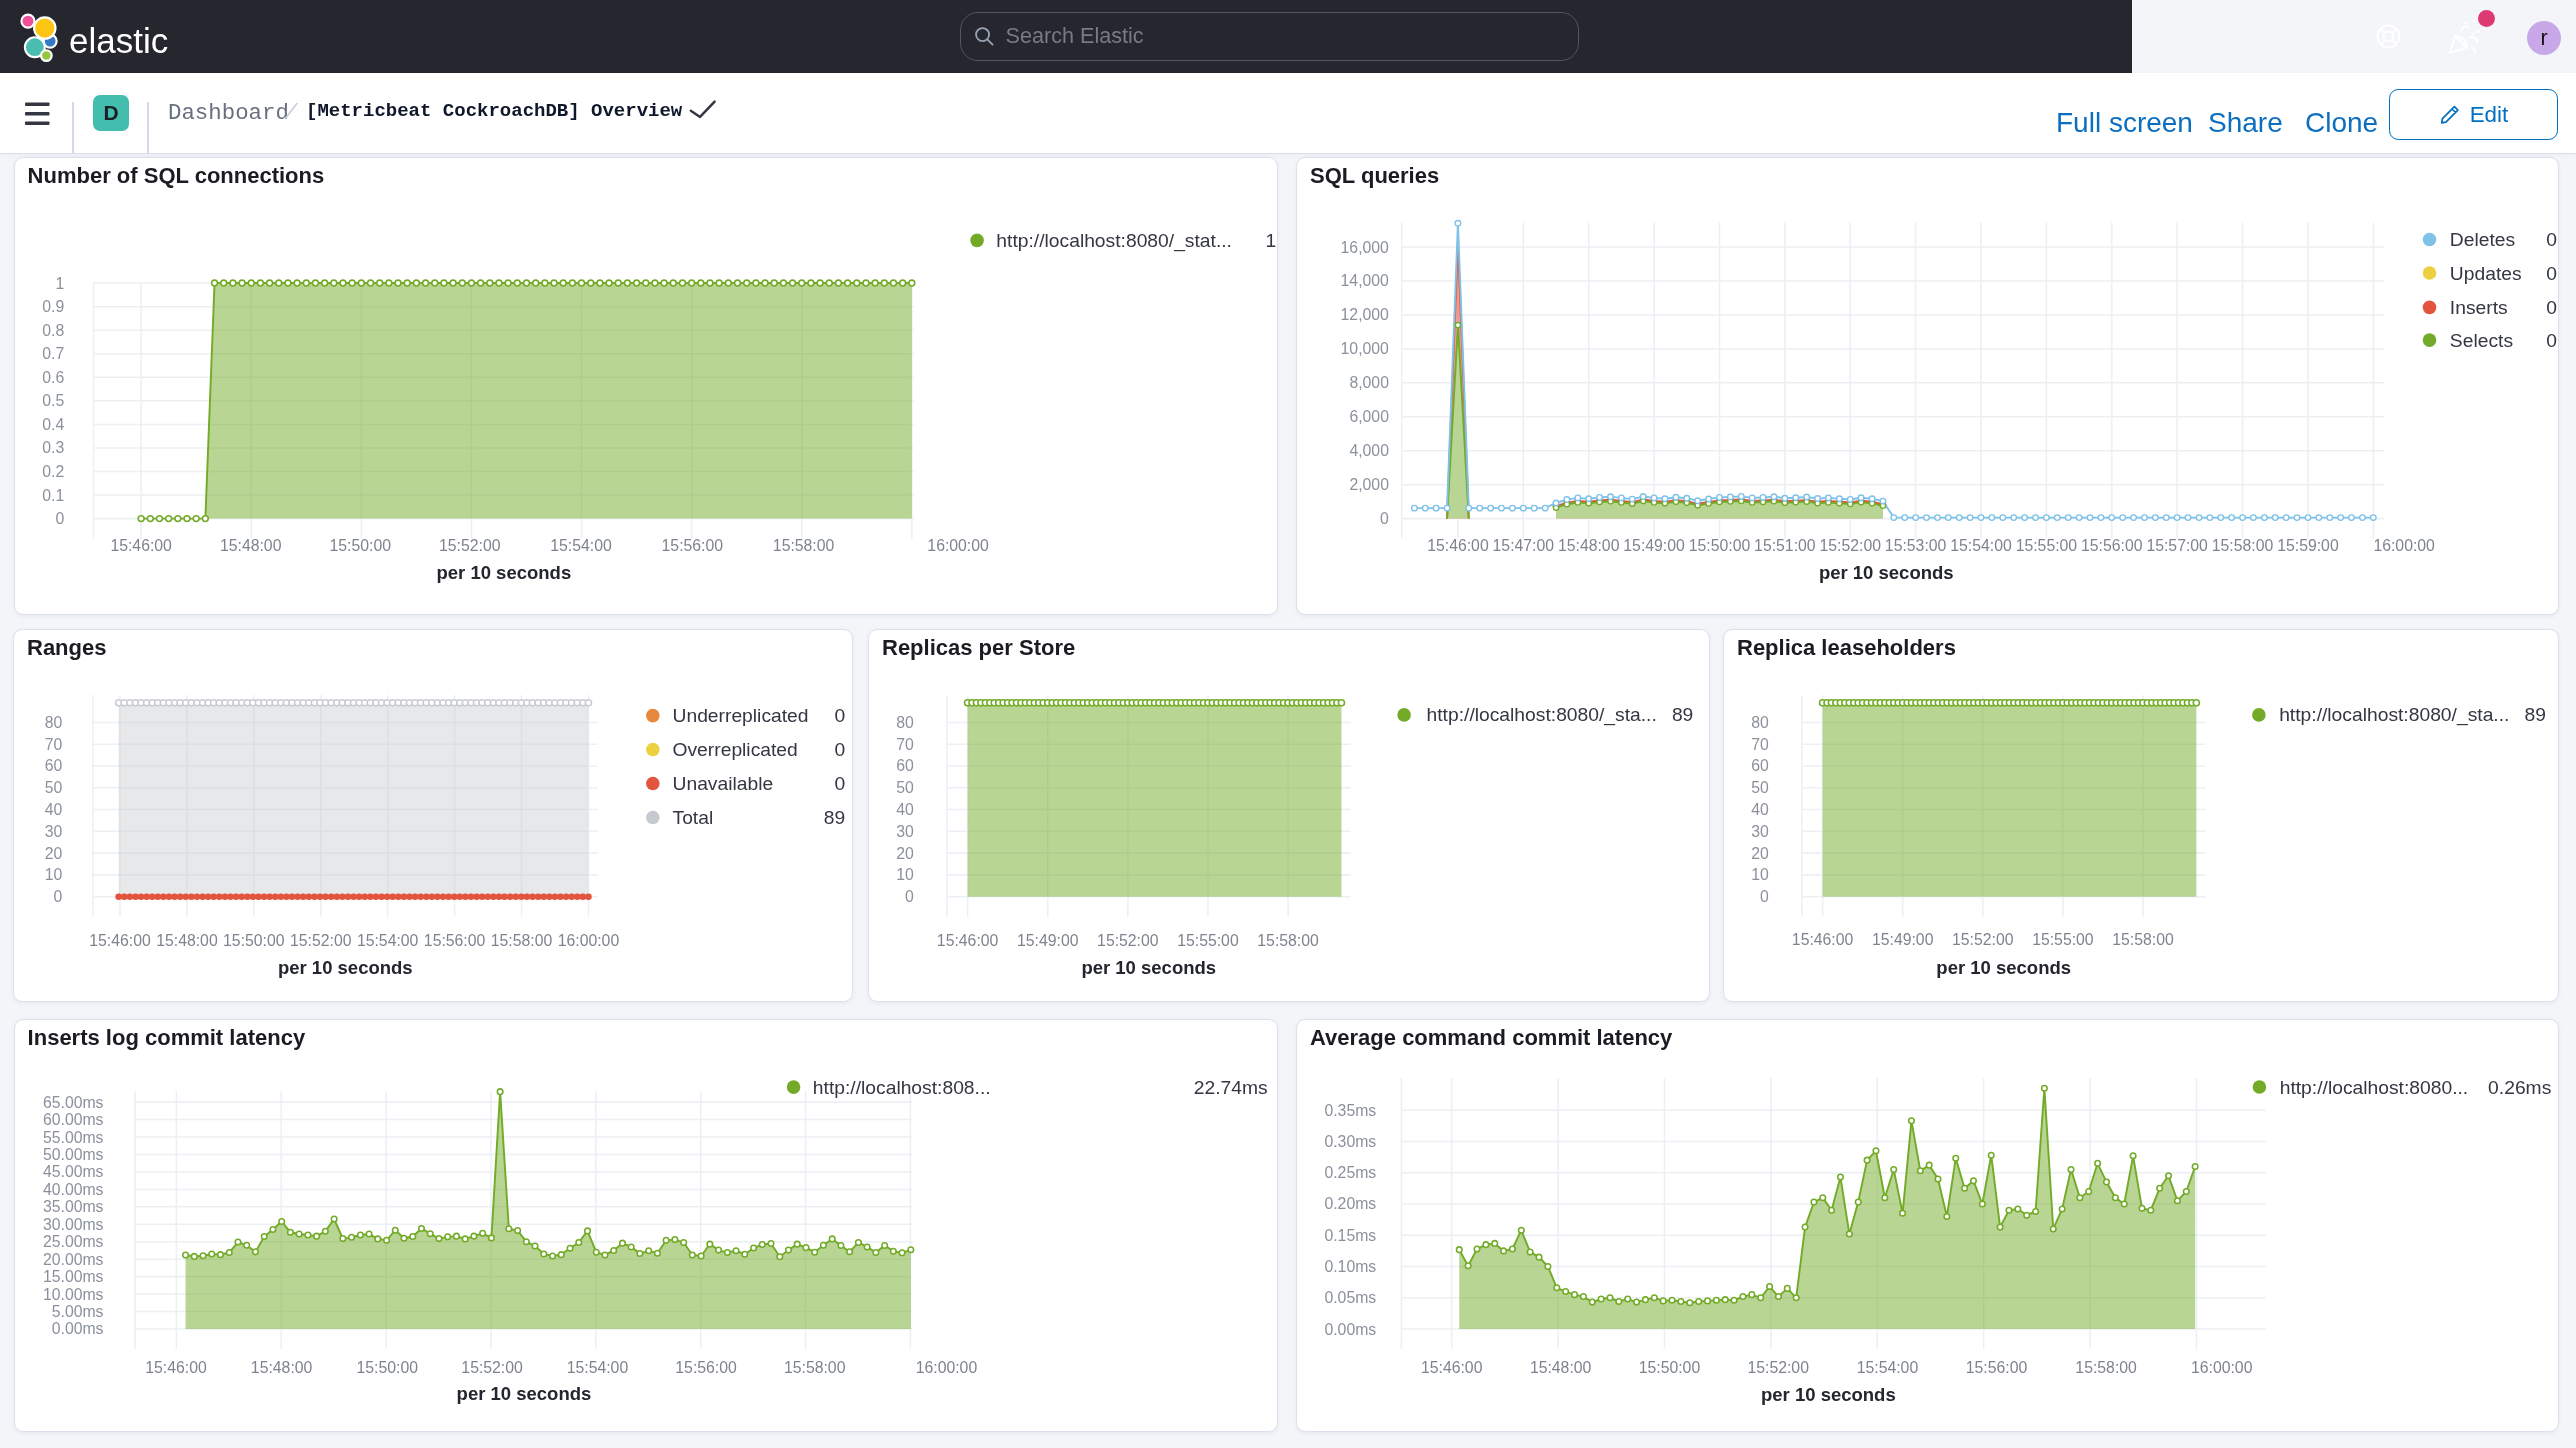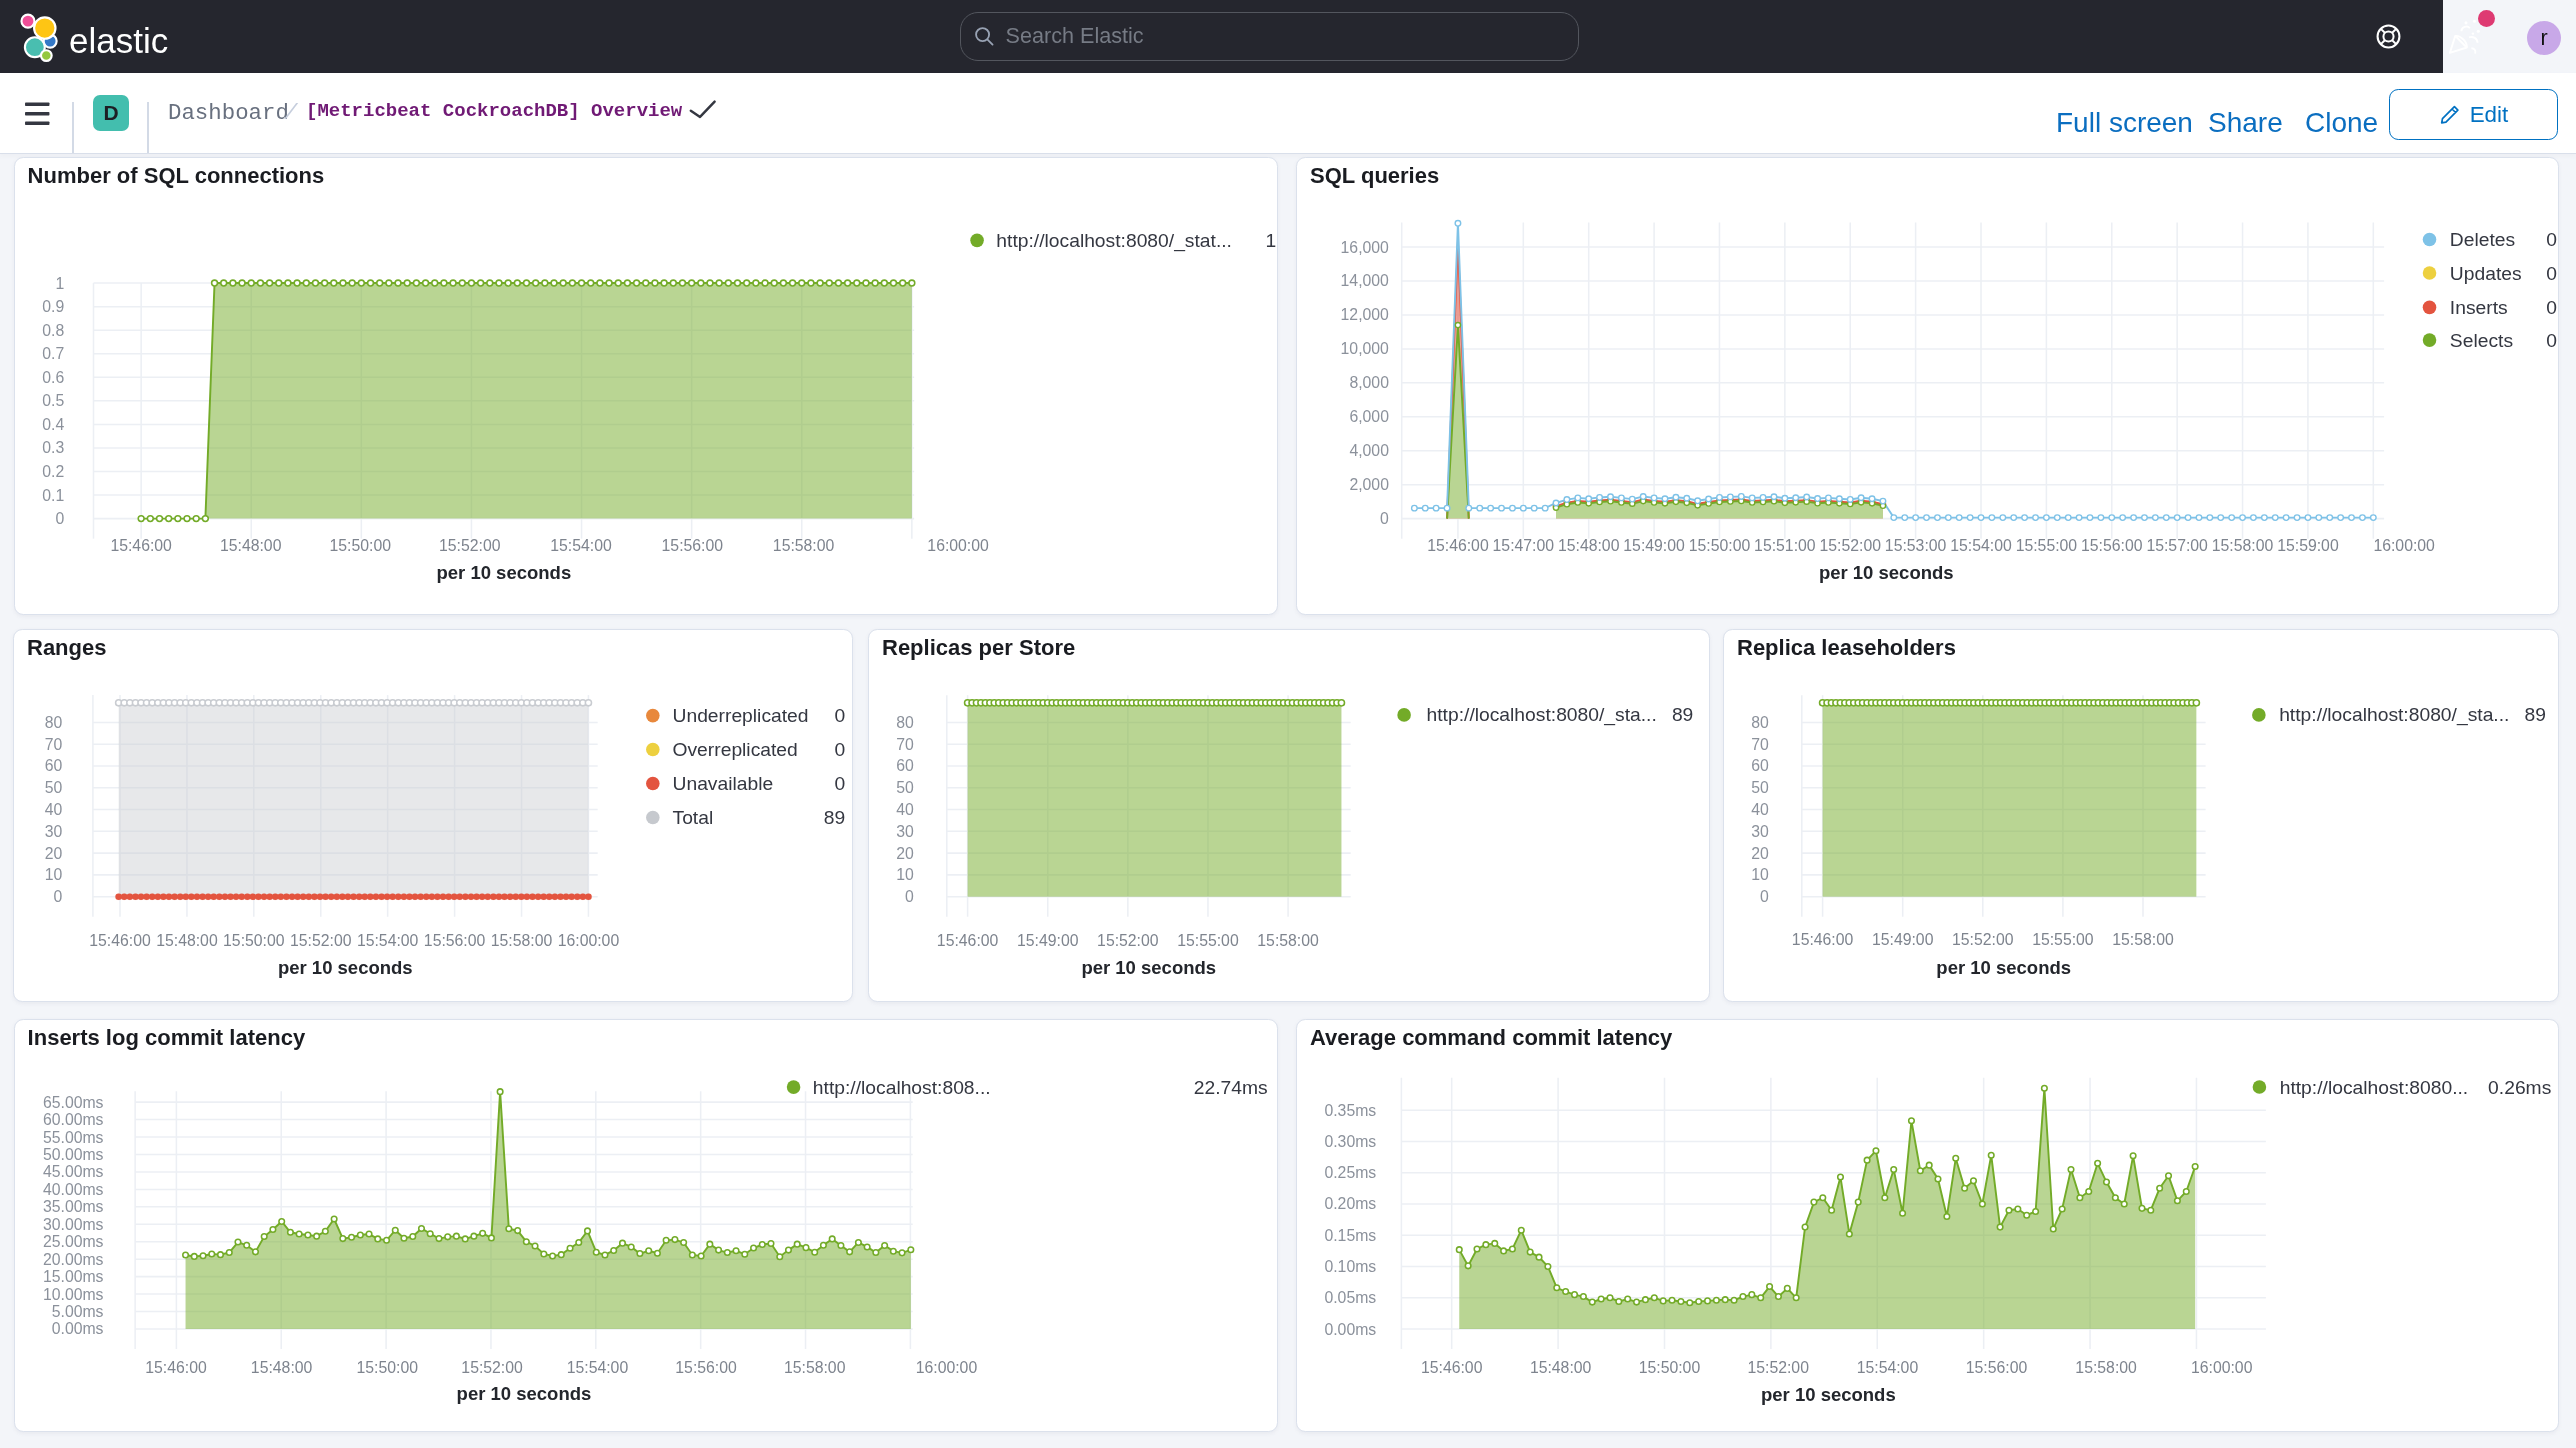--- a/index.html
+++ b/index.html
@@ -1,15 +1,15 @@
 <!DOCTYPE html>
 <html style="font-size:12.3px"><head><meta charset="utf-8"><style>
 html,body{margin:0;padding:0;background:#F3F5F9;font-family:"Liberation Sans",sans-serif;}
 .page{position:relative;width:2576px;height:1448px;overflow:hidden;background:#F3F5F9;}
-.hdr{position:absolute;left:0;top:0;width:2443px;height:73px;background:#25262E;}
+.hdr{position:absolute;left:0;top:0;width:2132px;height:73px;background:#25262E;}
 .brand{position:absolute;left:69px;top:23px;color:#fff;font-size:35px;line-height:1;font-weight:400;}
 .search{position:absolute;left:960px;top:11.6px;width:619px;height:49px;box-sizing:border-box;border:1.5px solid #53565e;border-radius:18px;display:flex;align-items:center;padding-left:12.3px;color:#767b85;font-size:21.6px;background:#25262E;}
 .hicon{position:absolute;}
 .pinkdot{position:absolute;left:2478px;top:10px;width:17px;height:17px;border-radius:50%;background:#DE3A72;}
 .avatar{position:absolute;left:2527px;top:21px;width:34px;height:34px;border-radius:50%;background:#C8A8E8;color:#111;font-size:21.6px;display:flex;align-items:center;justify-content:center;}
 .navbar{position:absolute;left:0;top:73px;width:2576px;height:80px;background:#fff;border-bottom:1.5px solid #d9dfea;box-shadow:0 2.3px 4.6px rgba(110,120,140,0.05);}
 .navbar > svg,.navbar > div,.navbar > span{position:absolute;}
 .vsep{top:29px;height:51px;width:1.5px;background:#D3DAE6;}
 .dbadge{left:93px;top:21.6px;width:36px;height:36px;border-radius:7px;background:#43BEAE;color:#1d1e24;font-size:21px;font-weight:bold;display:flex;align-items:center;justify-content:center;}
 .crumb{top:0;height:80px;display:flex;align-items:center;font-size:22.4px;white-space:nowrap;font-family:Liberation Mono, monospace;}
@@ -74,21 +74,21 @@
           <rect x="0" y="2" width="32" height="4.5" rx="1"></rect>
           <rect x="0" y="14.5" width="32" height="4.5" rx="1"></rect>
           <rect x="0" y="27" width="32" height="4.5" rx="1"></rect>
         </g>
       </svg>
   <div class="vsep" style="left:72px"></div>
   <div class="dbadge">D</div>
   <div class="vsep" style="left:147px"></div>
   <div class="crumb" style="left:168px;color:#68707f">Dashboard</div>
   <div class="crumb" style="left:284px;color:#c6cedd;font-style:italic">/</div>
-  <div class="crumb" style="left:306px;top:-2.3px;color:#701a75;font-weight:bold;font-size:19px">[Metricbeat CockroachDB] Overview</div>
+  <div class="crumb" style="left:306px;top:-2.3px;color:#0f172a;font-weight:bold;font-size:19px">[Metricbeat CockroachDB] Overview</div>
   <svg class="chev" style="left:677px;top:20px" width="43" height="31" viewBox="0 0 56 40">
         <path d="M18 23 L30 31 L49 11" fill="none" stroke="#343741" stroke-width="3.2" stroke-linecap="round" stroke-linejoin="round"></path>
       </svg>
   <span class="nlink" style="left:2056px">Full screen</span>
   <span class="nlink" style="left:2208px">Share</span>
   <span class="nlink" style="left:2305px">Clone</span>
   <div class="editbtn"><svg width="21.6" height="21.6" viewBox="0 0 28 28" style="margin-right:9.3px">
           <path d="M20 3.5 L24.5 8 L9 23.5 L3.5 24.5 L4.5 19 Z M17 6.5 L21.5 11" fill="none" stroke="#0071C2" stroke-width="2.2" stroke-linejoin="round"></path>
         </svg>Edit</div>
 </div>

